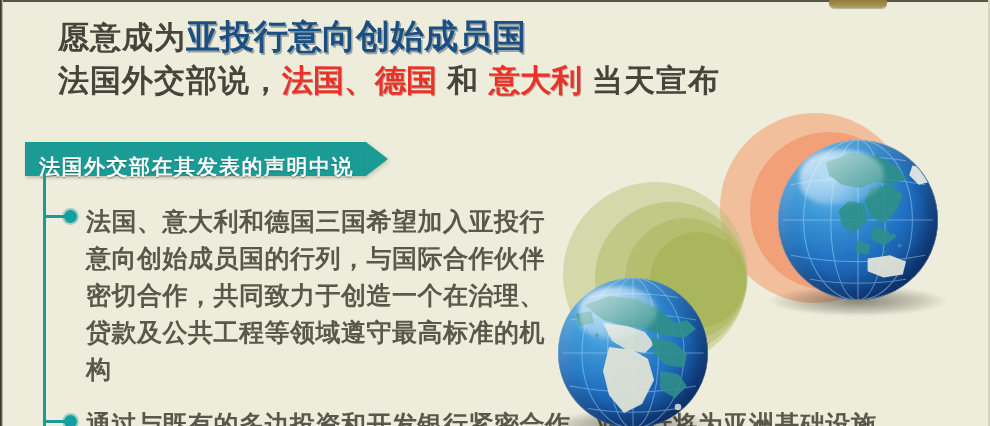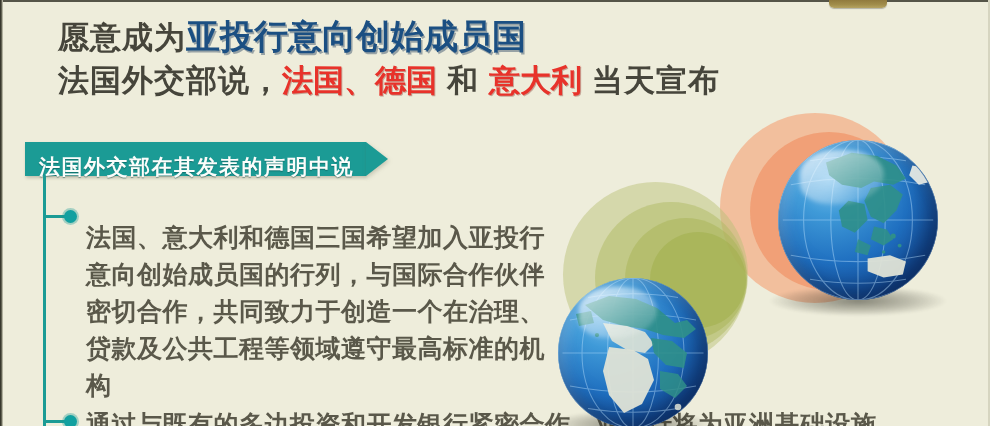--- a/index.html
+++ b/index.html
@@ -112,21 +112,20 @@
     box-shadow:0 0 0 2px rgba(27,155,149,.35);
   }
 
   
   .para{
     position:absolute;left:86px;top:203px;width:470px;
     font-size:25px;line-height:37px;
     font-weight:bold;
     color:#5a584a;
     letter-spacing:.5px;
-    margin-top:16px;
   }
   .para2{
     position:absolute;left:86px;top:406px;width:870px;
     font-size:25px;line-height:37px;
     font-weight:bold;
     color:#5a584a;
     letter-spacing:.5px;
     white-space:nowrap;
     overflow:hidden;
   }

